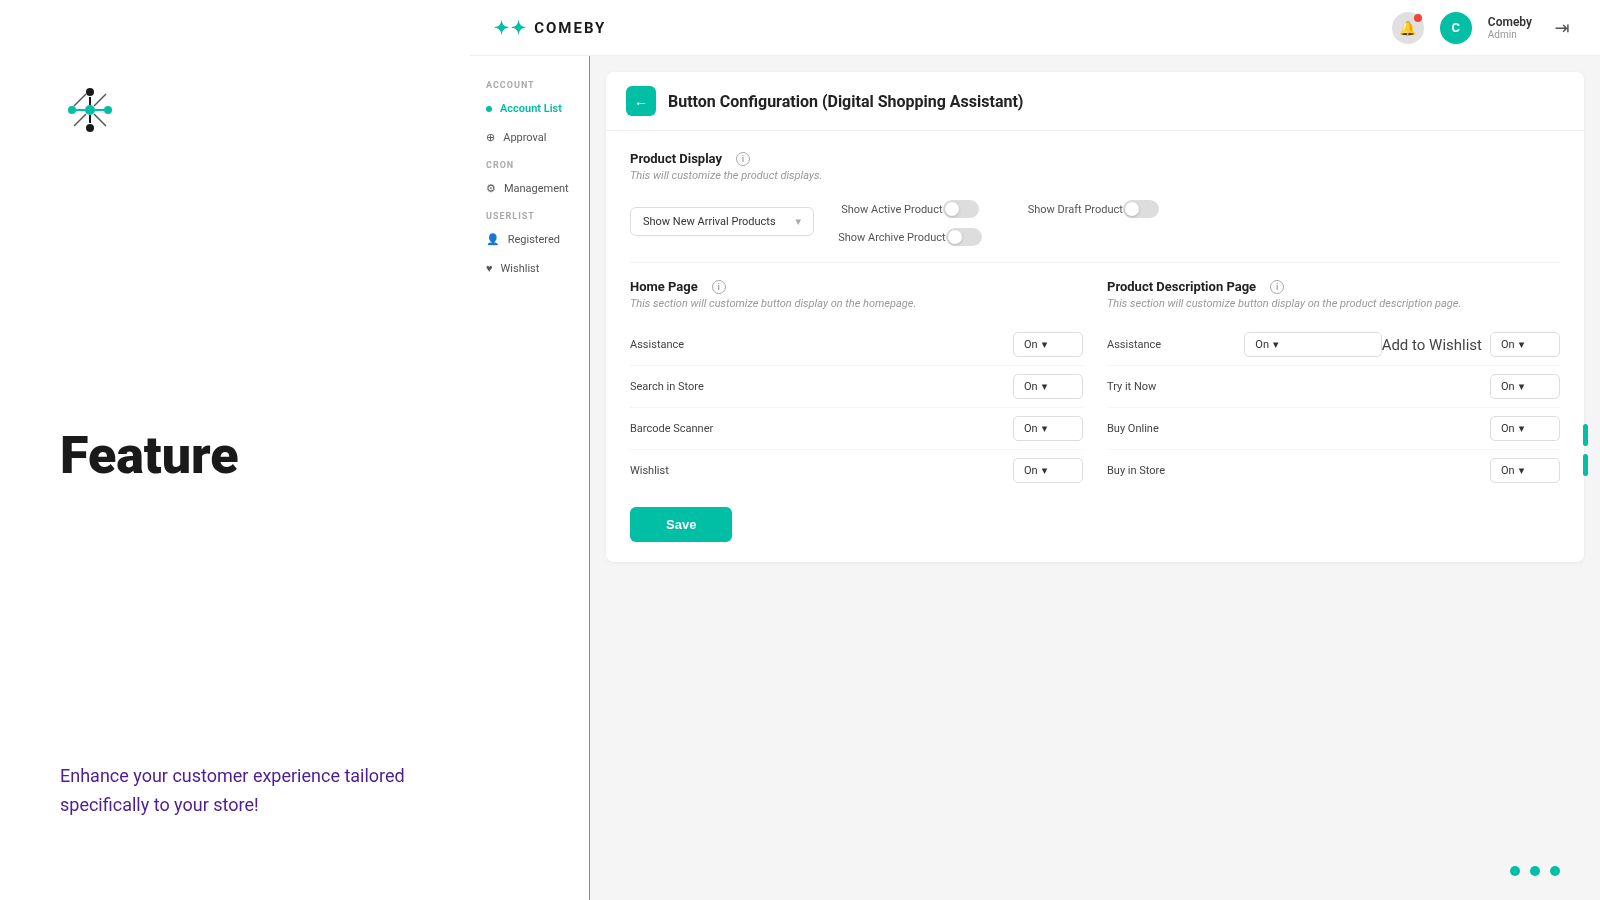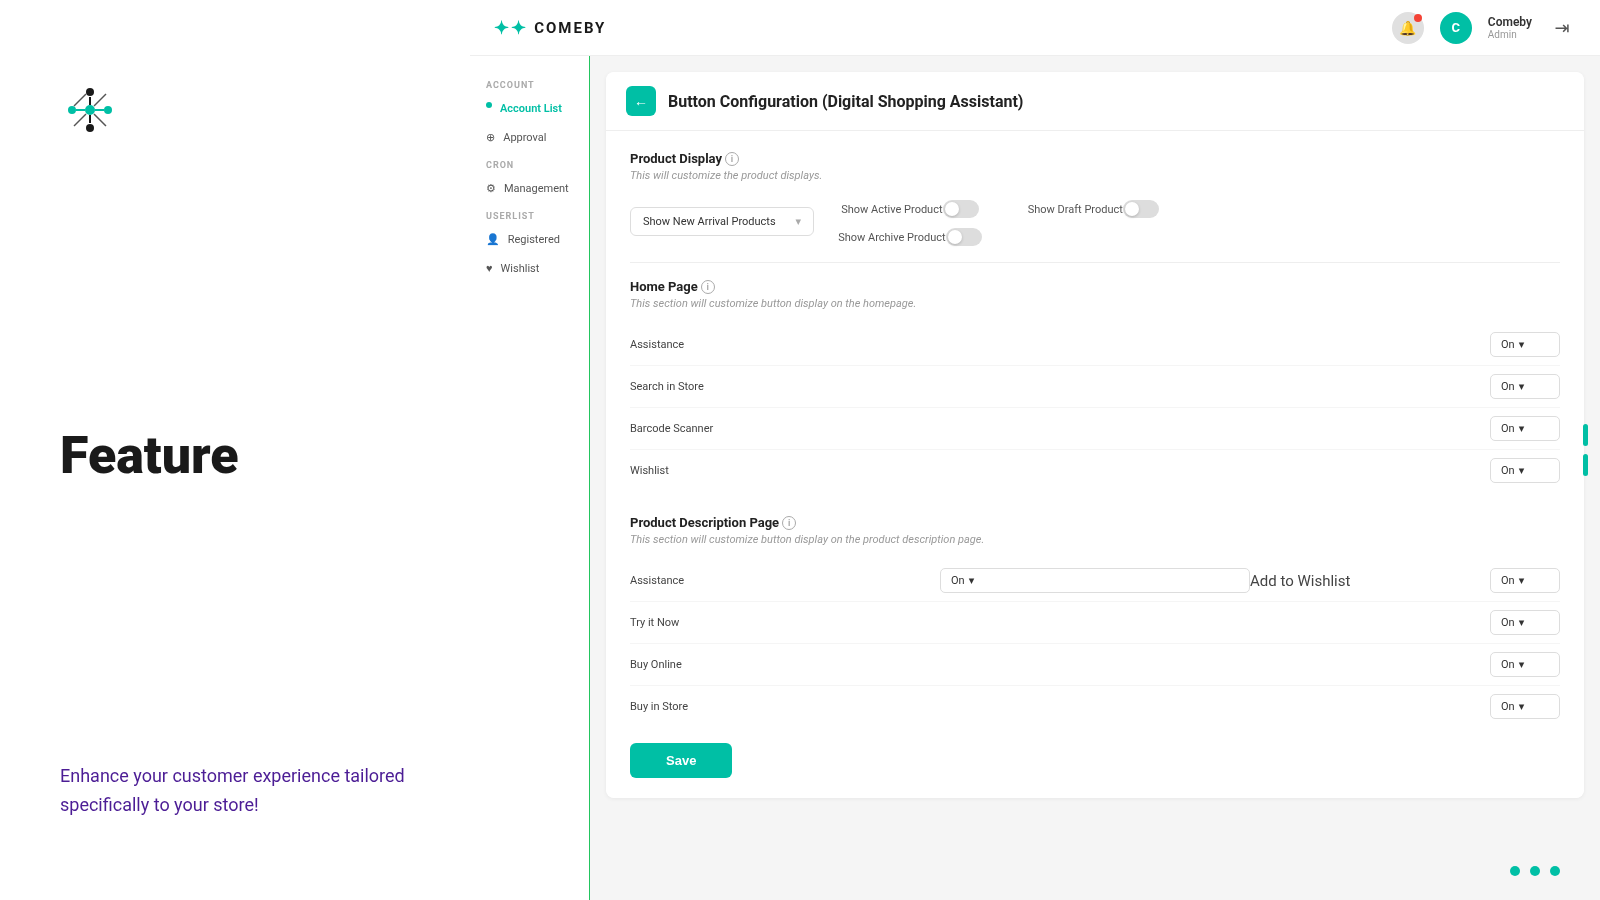--- a/index.html
+++ b/index.html
@@ -151,20 +151,21 @@
     .sidebar-section-label {
       font-size: 9px;
       font-weight: 700;
       color: #aaa;
       letter-spacing: 1px;
       padding: 8px 16px 4px;
       text-transform: uppercase;
     }
     .sidebar-item {
       display: flex;
+      align-items: center;
       gap: 8px;
       padding: 8px 16px;
       font-size: 11px;
       color: #555;
       cursor: pointer;
     }
     .sidebar-item.active {
       color: #00bfa5;
       font-weight: 600;
     }
@@ -219,21 +220,21 @@
       padding: 20px 24px;
     }
 
     
     .section-title {
       font-size: 13px;
       font-weight: 700;
       color: #222;
       display: flex;
       align-items: center;
-      gap: 3px;
+      gap: 14px;
     }
     .section-subtitle {
       font-size: 11px;
       color: #999;
       font-style: italic;
       margin-top: 3px;
       margin-bottom: 14px;
     }
     .info-icon {
       width: 14px;
@@ -502,21 +503,21 @@
                   <span>Show Archive Product</span>
                   <div class="toggle"></div>
                 </div>
               </div>
             </div>
           </div>
 
           <hr class="divider">
 
           
-          <div style="display:grid; grid-template-columns: 1fr; gap: 24px;">
+          <div style="display:grid; grid-template-columns: 1fr 1fr; gap: 24px;">
 
             <div>
               <div class="section-title">
                 <span>Home Page</span>
                 <span class="info-icon">i</span>
               </div>
               <div class="section-subtitle">This section will customize button display on the homepage.</div>
 
               <div class="field-row">
                 <span>Assistance</span>

